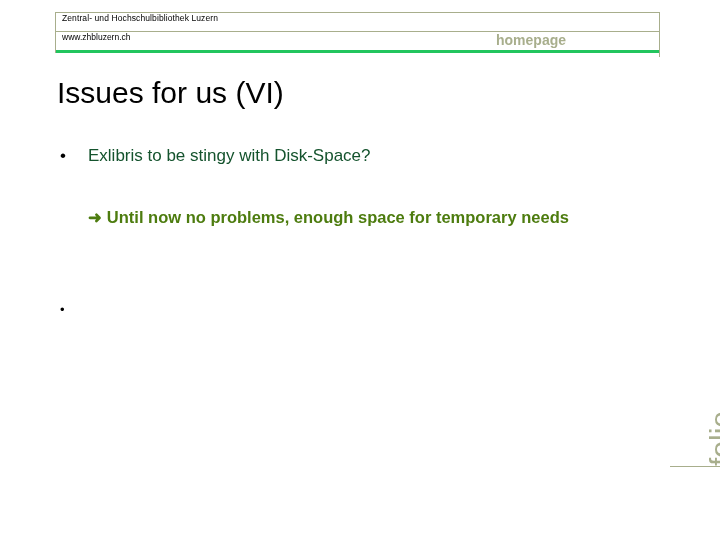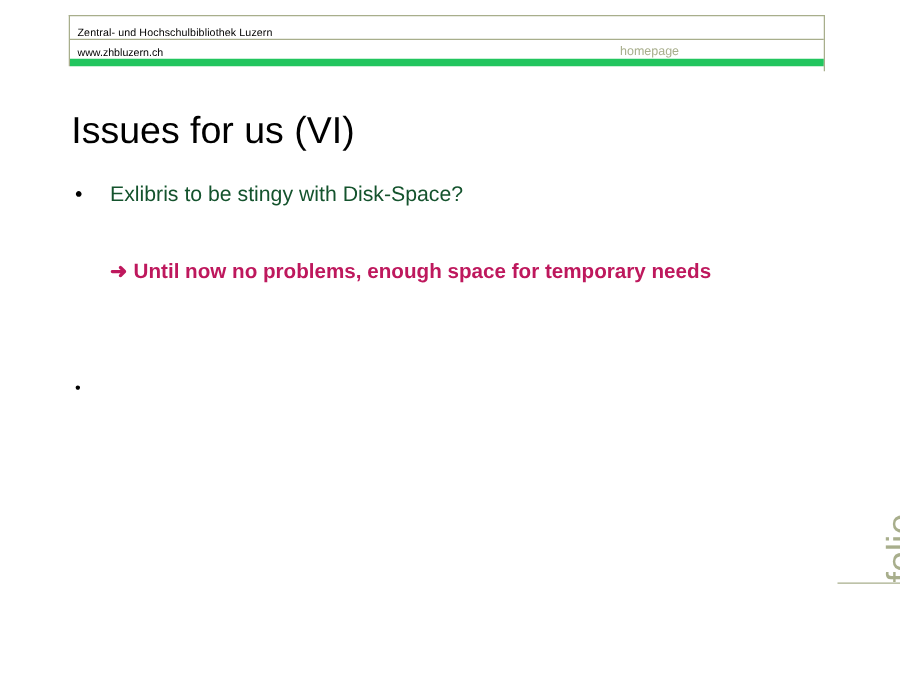--- a/index.html
+++ b/index.html
@@ -22,66 +22,67 @@
     left: 55px;
     top: 12px;
     width: 605px;
     border: 1px solid #a8ae8c;
     border-bottom: none;
     box-sizing: border-box;
   }
   .header-row {
     height: 19px;
     display: flex;
-    align-items: flex-end;
+    align-items: flex-start;
     position: relative;
     box-sizing: border-box;
   }
   .header-row.top {
     border-bottom: 1px solid #a8ae8c;
   }
   .header-row.bottom {
-    border-bottom: 6px solid #22c55e;
+    border-bottom: 3px solid #22c55e;
     height: 21px;
   }
   .org-name {
     font-size: 8.5px;
     padding-left: 6px;
     color: #000000;
     letter-spacing: 0.1px;
     white-space: nowrap;
   }
   .site-url {
     font-size: 8.5px;
     padding-left: 6px;
     color: #000000;
     white-space: nowrap;
   }
   .homepage-link {
     position: absolute;
     left: 440px;
-    font-size: 10px;
+    font-size: 14px;
     color: #a8ae8c;
     white-space: nowrap;
+    font-weight: bold;
   }
   
   .header-tick {
     position: absolute;
     left: 659px;
     top: 51px;
     width: 1px;
     height: 6px;
     background: #a8ae8c;
   }
 
   
   .slide-title {
     position: absolute;
     left: 57px;
-    top: 88px;
+    top: 76px;
     font-size: 30px;
     font-weight: normal;
     color: #000000;
     letter-spacing: 0px;
     white-space: nowrap;
   }
 
   
   .bullet-l1 {
     position: absolute;
@@ -104,21 +105,21 @@
   }
 
   
   .arrow-block {
     position: absolute;
     left: 88px;
     top: 206px;
     width: 530px;
     font-size: 16.5px;
     font-weight: bold;
-    color: #be185d;
+    color: #4d7c0f;
     line-height: 1.42;
   }
   .arrow-block .arrow-glyph {
     font-weight: bold;
     margin-right: 5px;
   }
 
   
   .term-block {
     position: absolute;

